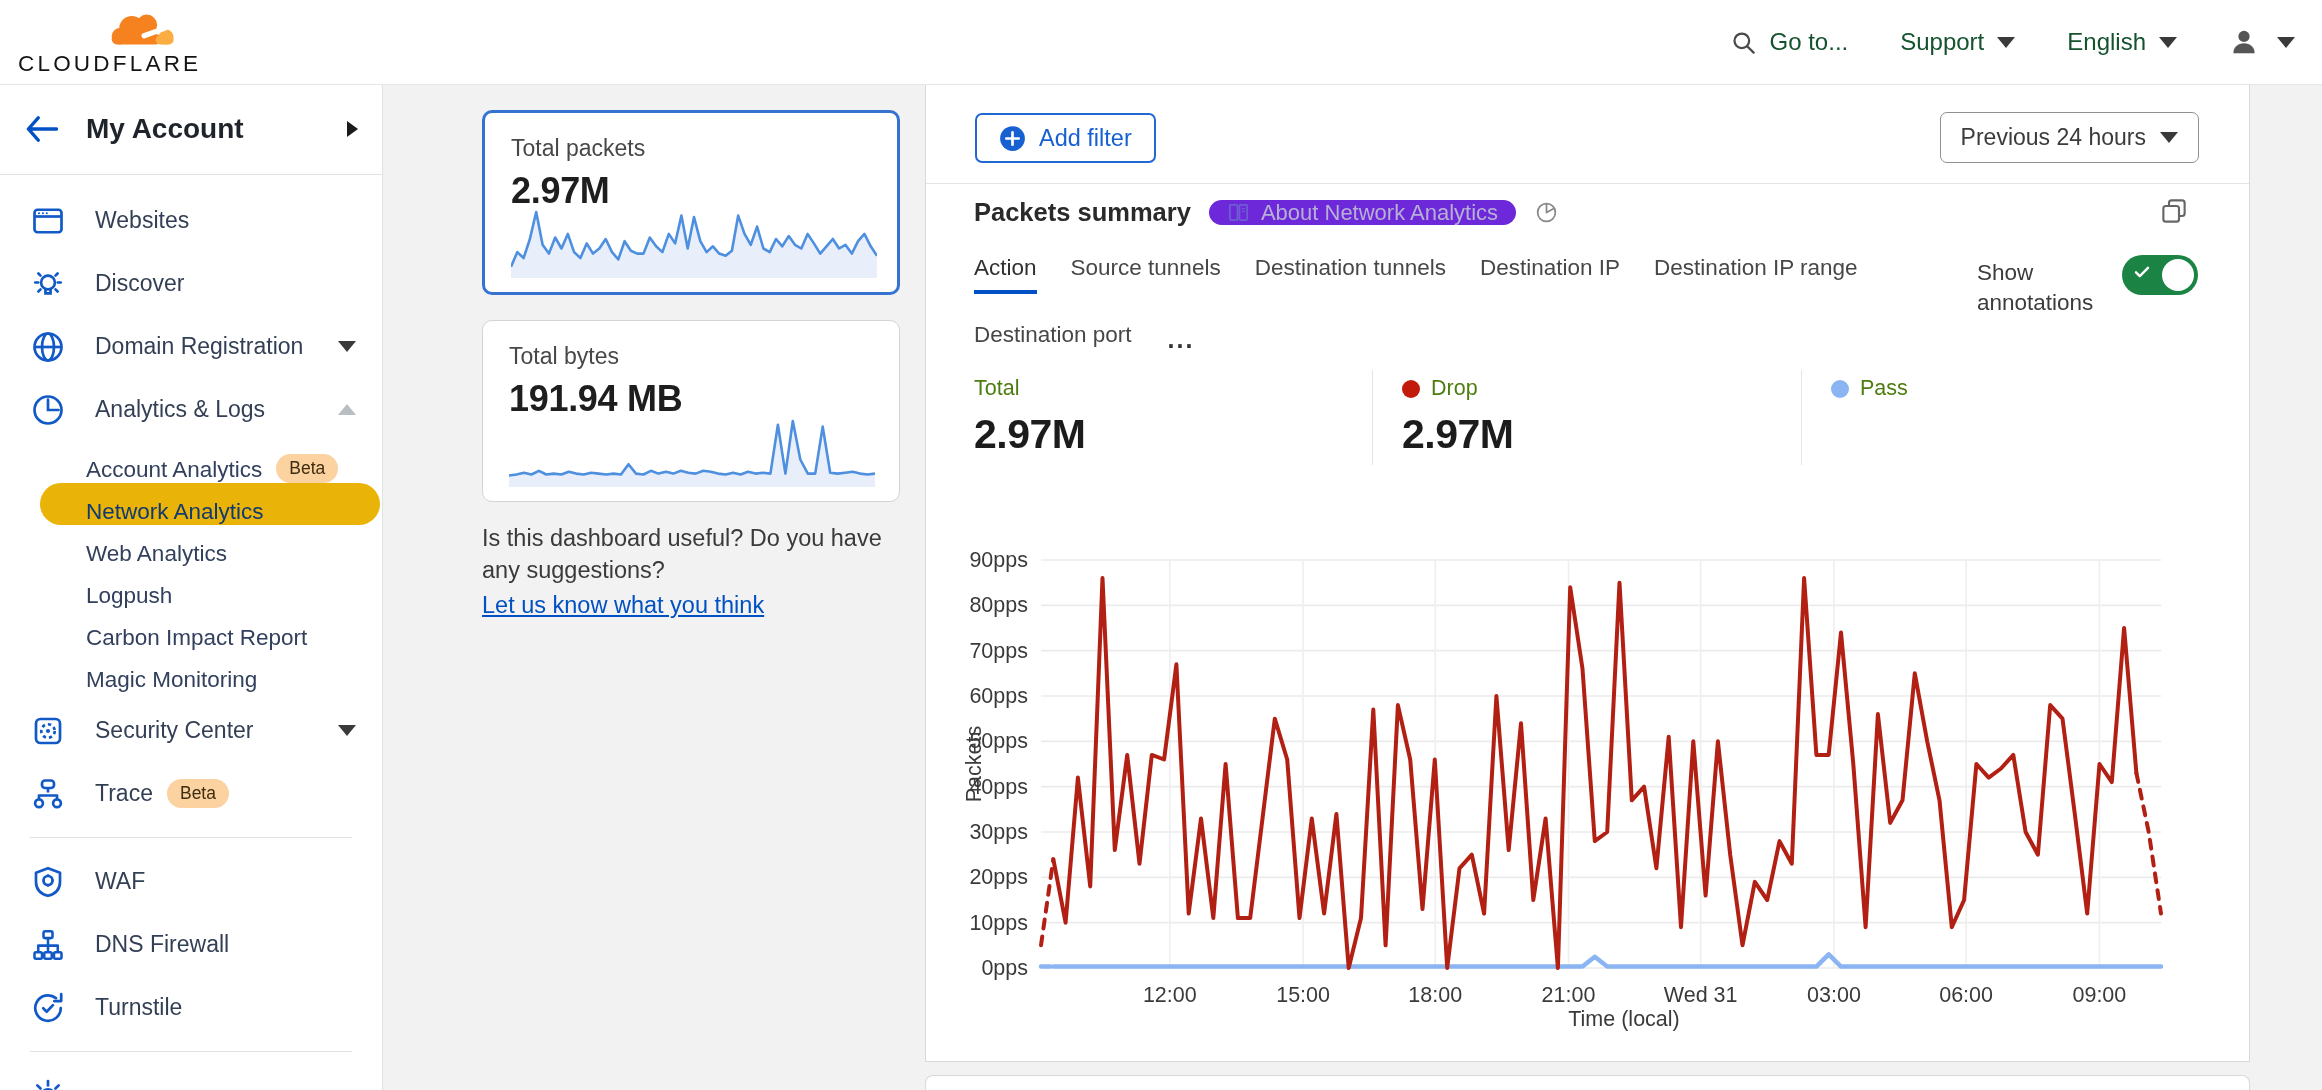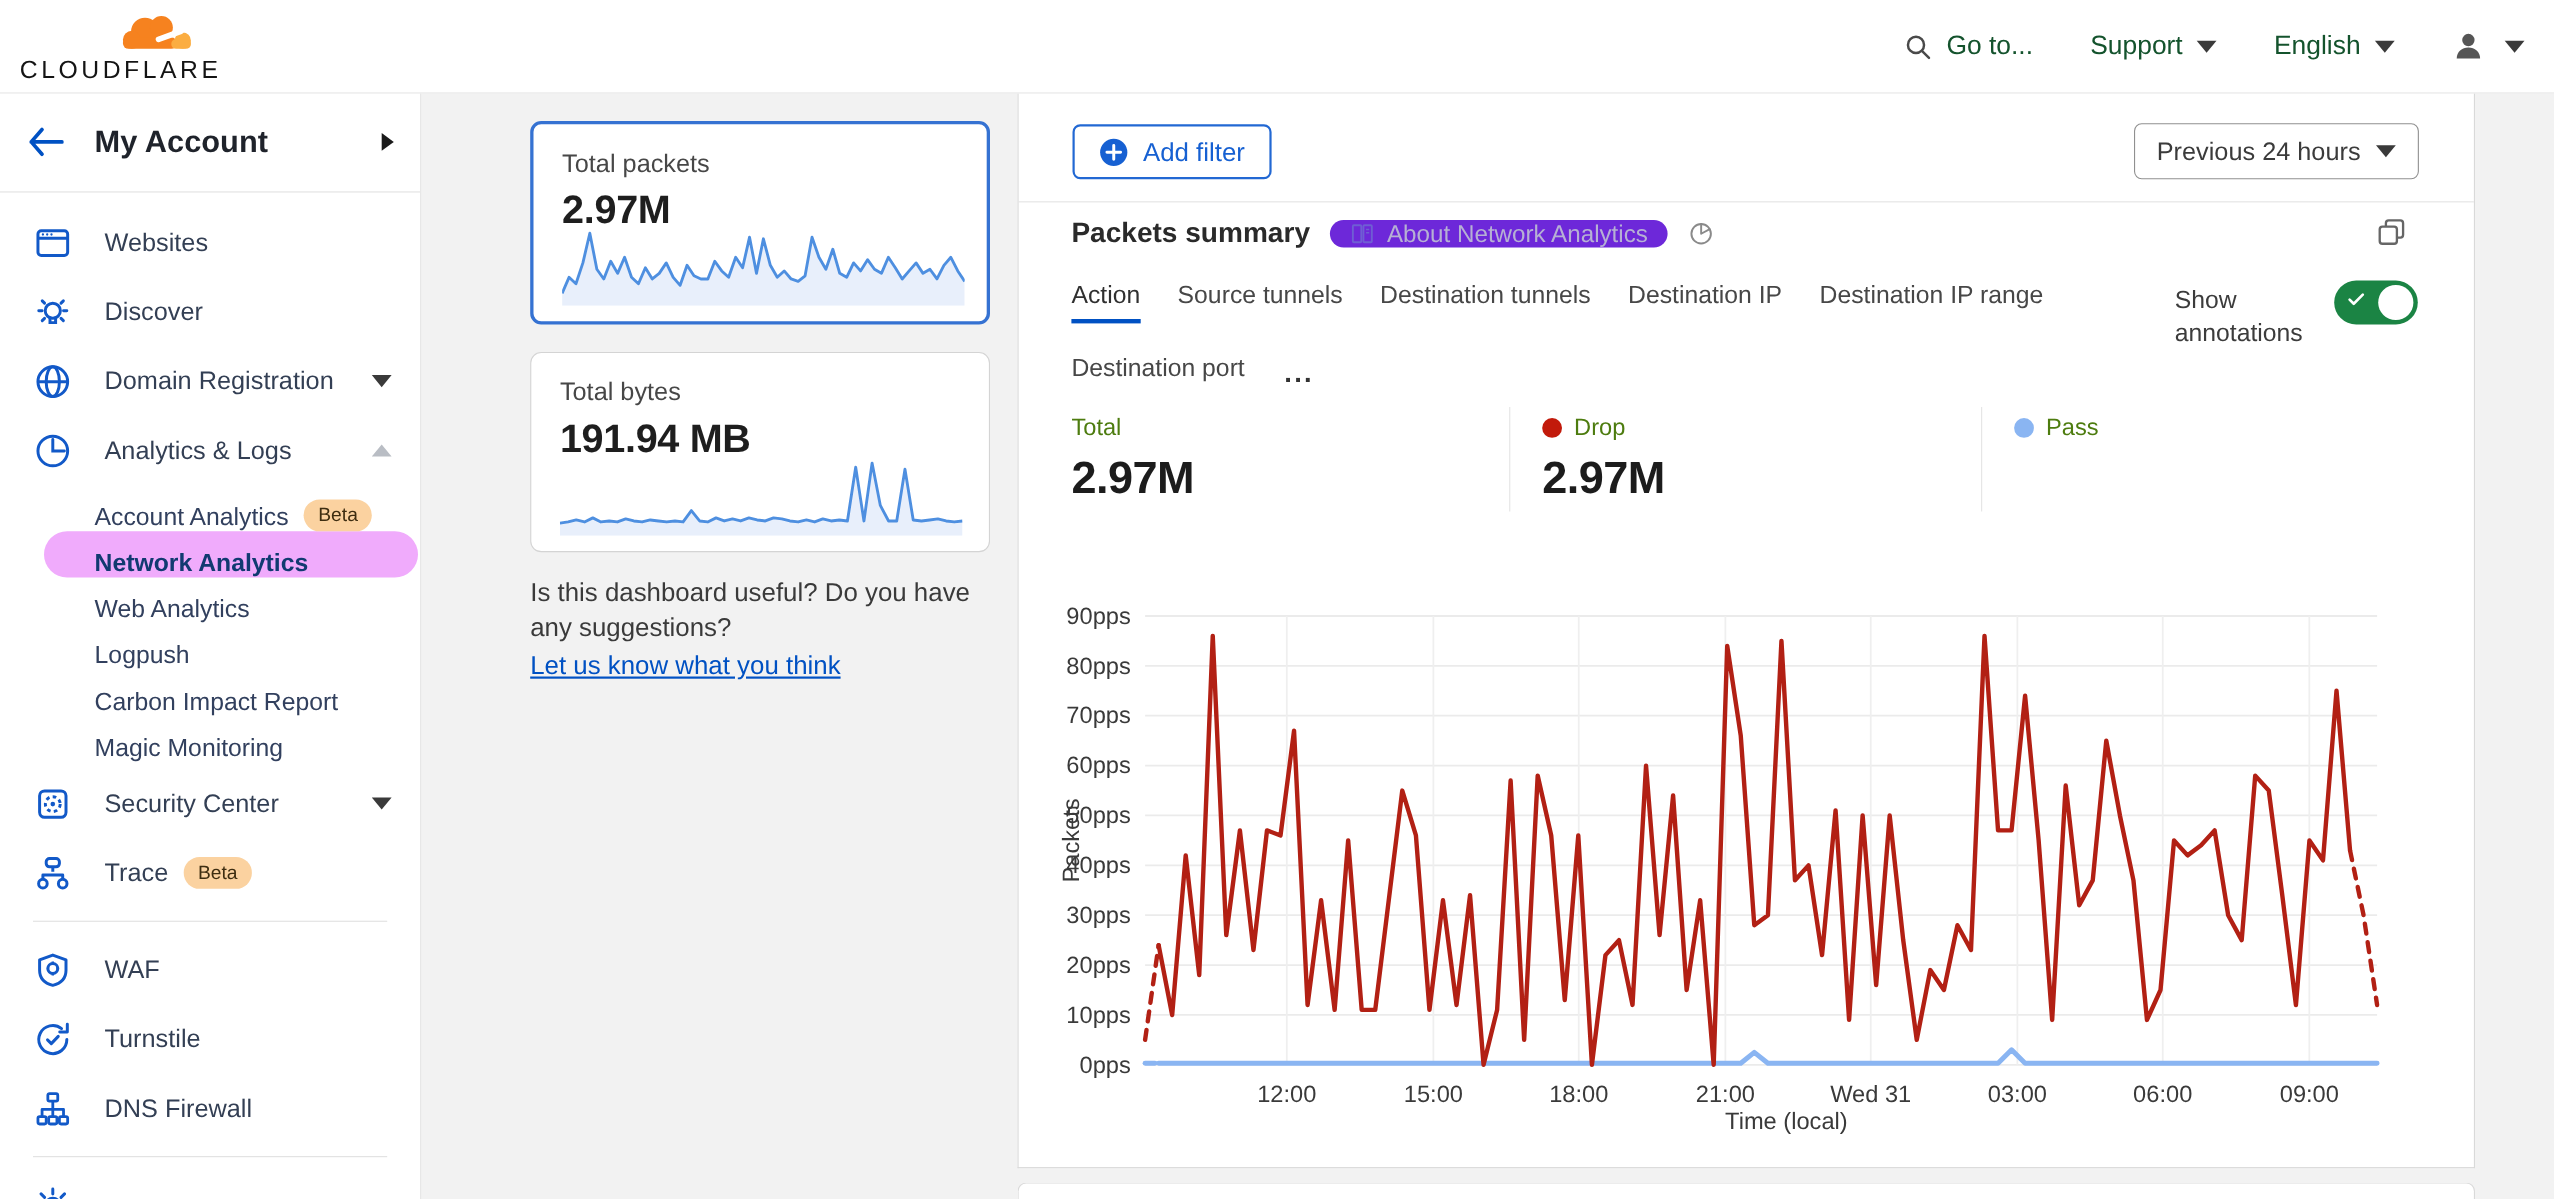--- a/index.html
+++ b/index.html
@@ -24,21 +24,21 @@
   .account-row{height:91px;border-bottom:1px solid #e2e2e2;display:flex;align-items:center;padding:0 24px;box-sizing:border-box}
   .account-title{font-size:28px;font-weight:bold;color:#1f232b;margin-left:28px;flex:1}
   .nav{padding-top:14px}
   .nav-item{height:63px;display:flex;align-items:center;padding-left:30px;position:relative;cursor:pointer}
   .nav-icon{width:36px;height:36px;flex:none}
   .nav-icon svg{width:36px;height:36px}
   .nav-label{margin-left:29px;font-size:23px;color:#333f54}
   .nav-chevron{position:absolute;right:26px}
   .subnav{margin:0}
   .sub-item{margin-left:40px;margin-right:2px;padding-left:46px;height:42px;display:flex;align-items:flex-end;border-radius:22px;font-size:22.5px;color:#32405e;cursor:pointer}
-  .sub-item.selected{background:#f0abfc;font-weight:bold;color:#113a71}
+  .sub-item.selected{background:#eab308;font-weight:normal;color:#113a71}
   .beta{margin-left:14px;background:#fbd2a0;color:#3e2d10;font-size:17.5px;padding:4px 13px;border-radius:999px;font-weight:normal}
   .side-divider{height:1px;background:#e0e0e0;margin:12px 30px}
   .gap6{height:6px}
   
   .midcol{position:absolute;left:383px;top:84px;width:542px;bottom:0;background:#f2f2f2}
   .card{position:absolute;left:99px;width:418px;background:#fff;border-radius:10px;box-sizing:border-box;padding:22px 26px;cursor:pointer}
   .card-packets{top:26px;height:185px;border:3px solid #3572d2}
   .card-bytes{top:236px;height:182px;border:1px solid #d4d4d4}
   .card-label{font-size:23px;color:#474747}
   .card-value{font-size:36px;font-weight:bold;color:#1e1e1e;margin-top:8px;letter-spacing:-0.3px}
@@ -231,40 +231,40 @@
           <path d="M12 2.8l8 3v6.2c0 5-3.4 8-8 9.2-4.6-1.2-8-4.2-8-9.2V5.8z"></path>
           <circle cx="12" cy="11" r="3"></circle>
           <path d="M12 6.8v1.4M12 13.8v1.4M8.4 11h1.4M14.2 11h1.6" stroke-width="1.5"></path>
         </svg>
       </span>
       <span class="nav-label">WAF</span>
     </div>
 
     <div class="nav-item">
       <span class="nav-icon">
-        <svg viewBox="0 0 24 24" fill="none" stroke="#1259c8" stroke-width="1.8" stroke-linecap="round" stroke-linejoin="round">
-          <path d="M20.5 12a8.5 8.5 0 1 1-3.2-6.6"></path>
-          <path d="M20.8 2.8v4.6h-4.6"></path>
-          <path d="M8.8 12.2l2.3 2.3 4.2-4.4"></path>
-        </svg>
-      </span>
-      <span class="nav-label">Turnstile</span>
-    </div>
-
-    <div class="nav-item">
-      <span class="nav-icon">
         <svg viewBox="0 0 24 24" fill="none" stroke="#1259c8" stroke-width="1.7" stroke-linejoin="round">
           <rect x="9" y="2.8" width="6" height="4.6" rx="1"></rect>
           <path d="M12 7.4v3.2M5.5 14v-1.6h13V14M5.5 14v2.6M12 10.6v6M18.5 14v2.6"></path>
           <rect x="3" y="16.8" width="5" height="4.4" rx="1"></rect>
           <rect x="9.5" y="16.8" width="5" height="4.4" rx="1"></rect>
           <rect x="16" y="16.8" width="5" height="4.4" rx="1"></rect>
         </svg>
       </span>
       <span class="nav-label">DNS Firewall</span>
+    </div>
+
+    <div class="nav-item">
+      <span class="nav-icon">
+        <svg viewBox="0 0 24 24" fill="none" stroke="#1259c8" stroke-width="1.8" stroke-linecap="round" stroke-linejoin="round">
+          <path d="M20.5 12a8.5 8.5 0 1 1-3.2-6.6"></path>
+          <path d="M20.8 2.8v4.6h-4.6"></path>
+          <path d="M8.8 12.2l2.3 2.3 4.2-4.4"></path>
+        </svg>
+      </span>
+      <span class="nav-label">Turnstile</span>
     </div>
 
     <div class="side-divider"></div>
 
     <div class="nav-item">
       <span class="nav-icon">
         <svg viewBox="0 0 24 24" fill="none" stroke="#1259c8" stroke-width="1.8" stroke-linecap="round">
           <circle cx="12" cy="12" r="4.5"></circle>
           <path d="M12 2v3M12 19v3M2 12h3M19 12h3M4.9 4.9l2.1 2.1M17 17l2.1 2.1M19.1 4.9L17 7M7 17l-2.1 2.1"></path>
         </svg>

